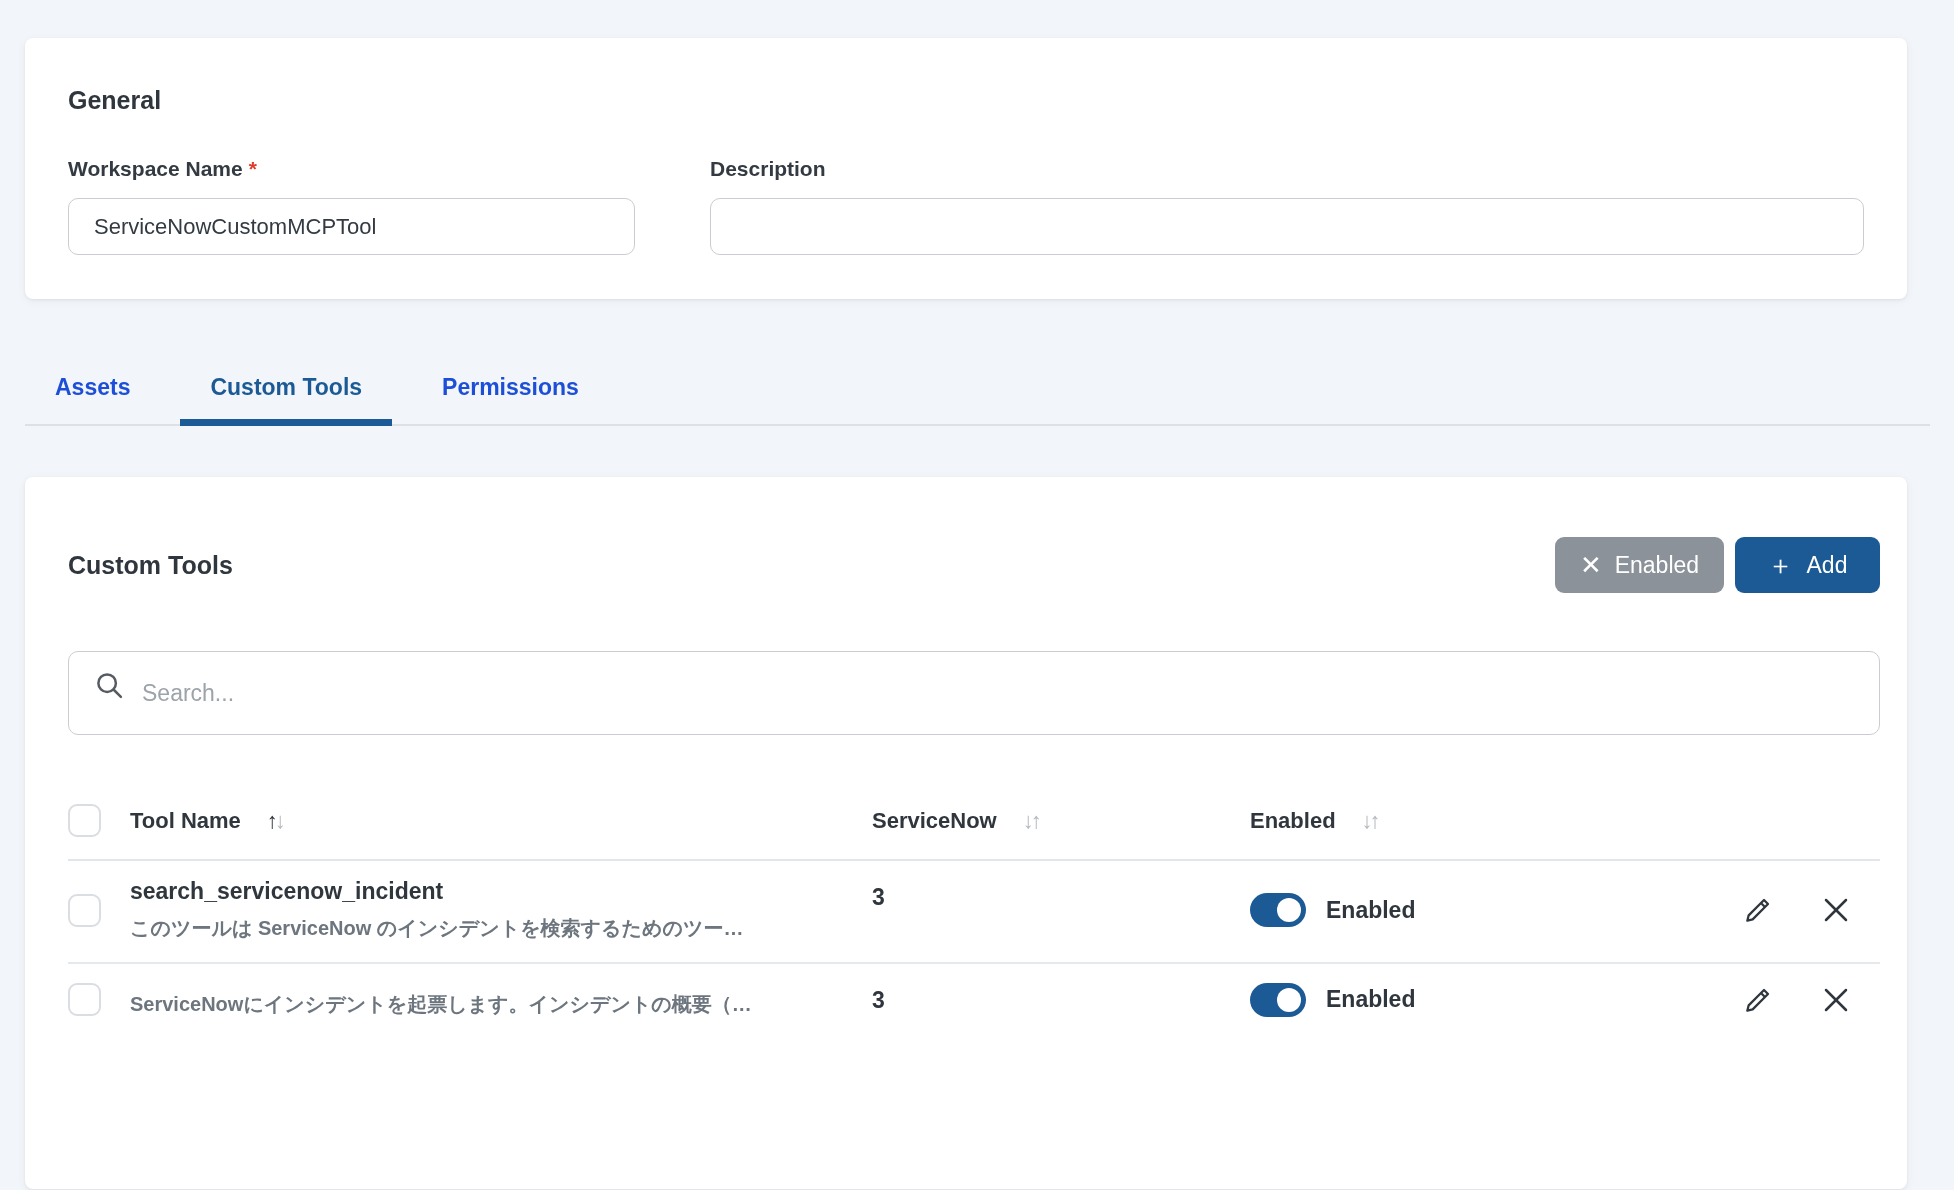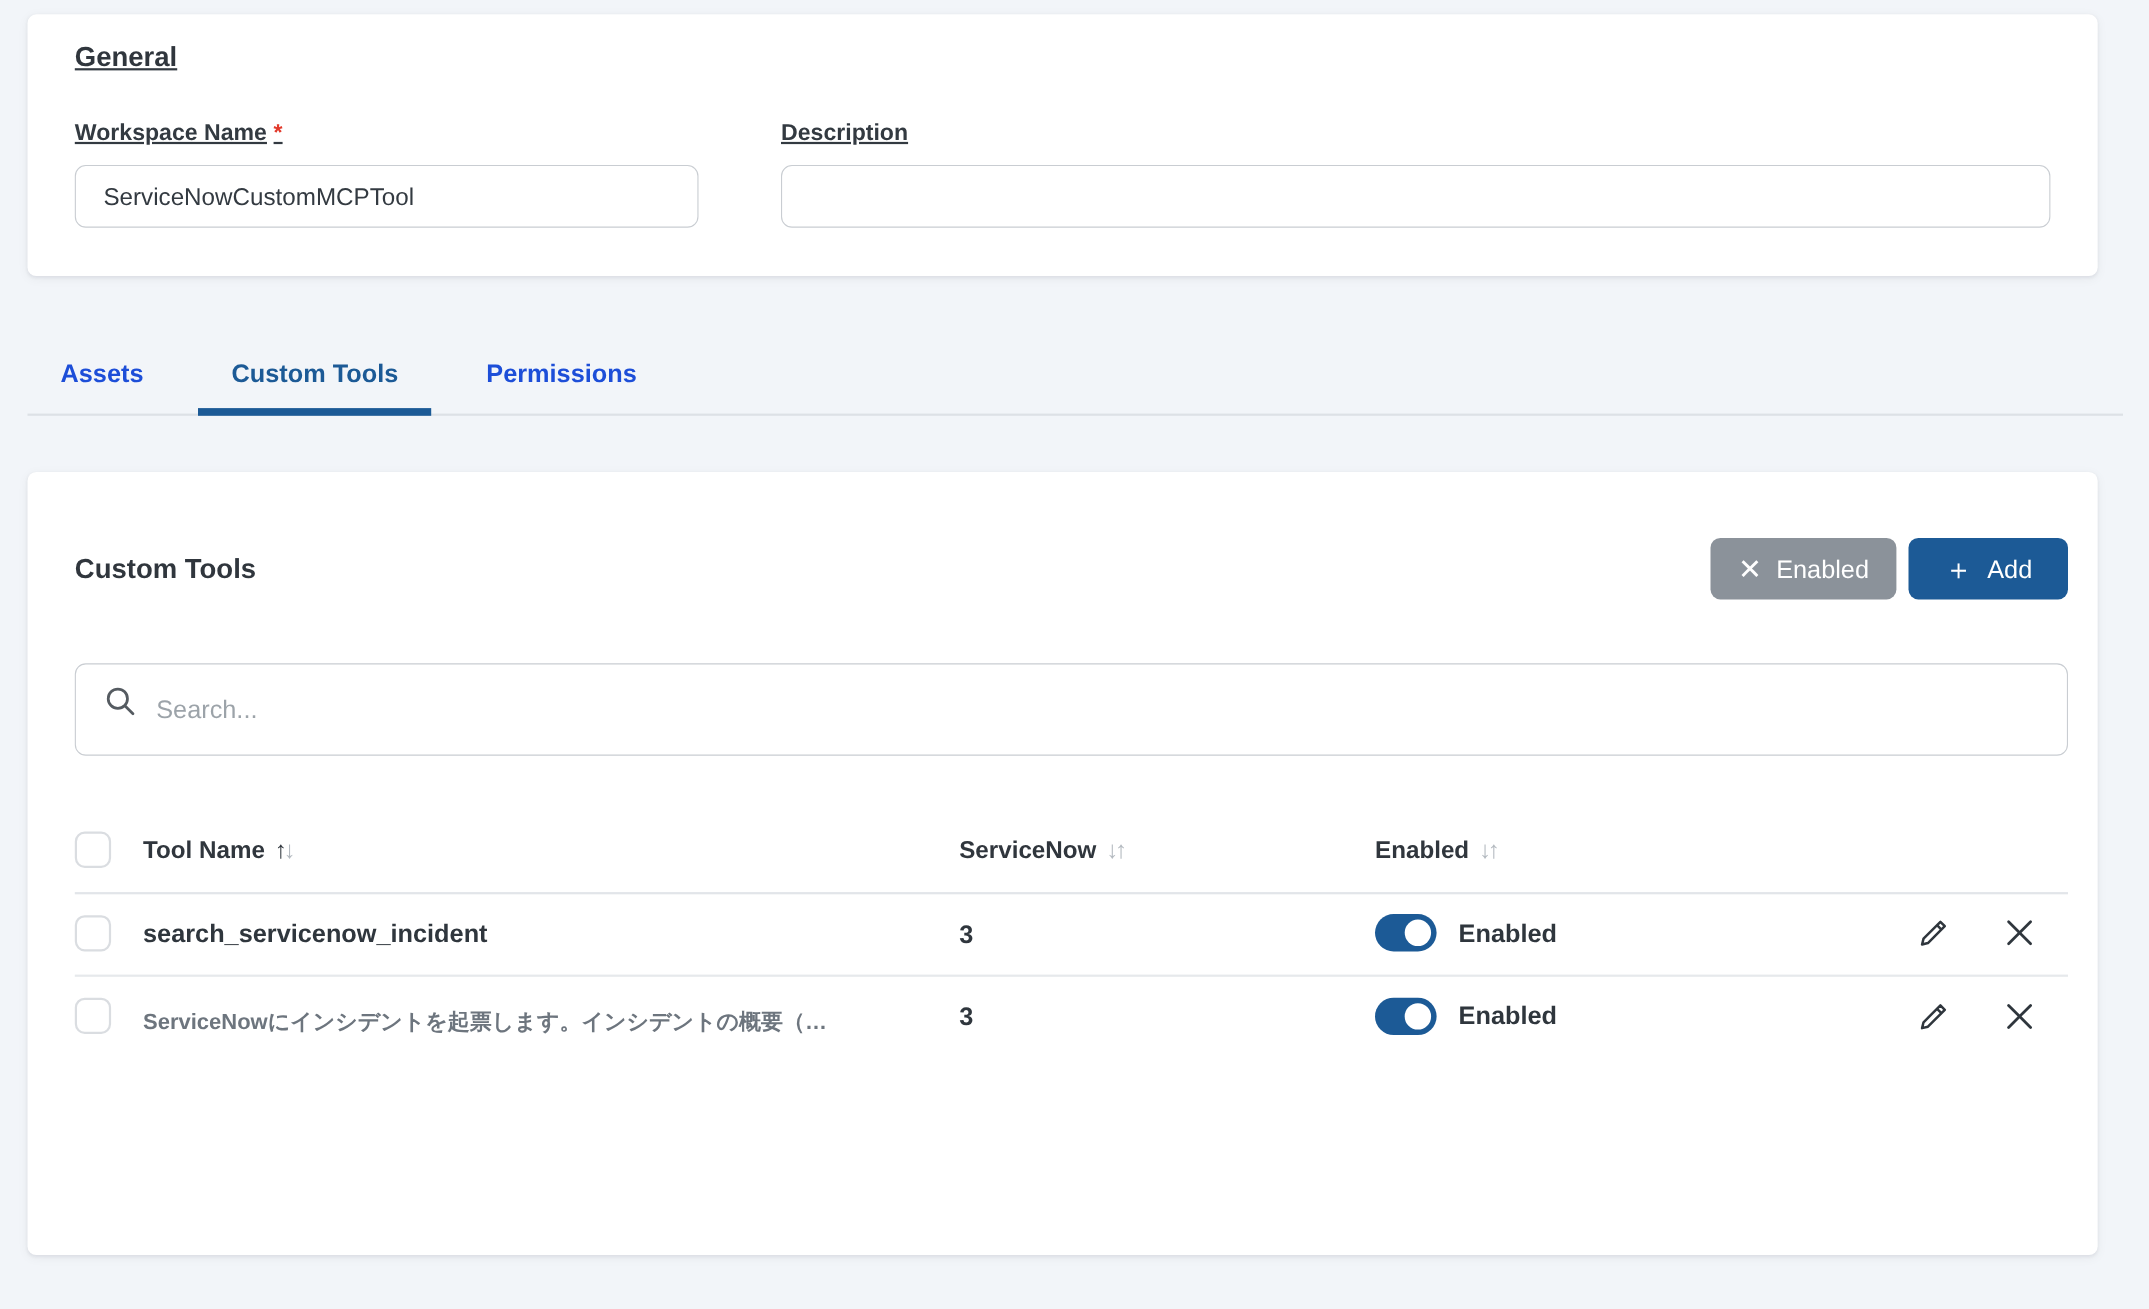--- a/index.html
+++ b/index.html
@@ -12,21 +12,21 @@
   }
   .page { width:1954px; height:1190px; position:relative; }
 
   .card {
     background:#ffffff;
     border-radius:8px;
     box-shadow:0 1px 3px rgba(16,24,40,.06), 0 2px 10px rgba(16,24,40,.05);
     margin-left:25px;
     width:1882px;
   }
-  .card-general { margin-top:13px; padding:25px 43px 44px 43px;text-decoration:underline; }
+  .card-general { margin-top:38px; padding:48px 43px 44px 43px; }
   .section-title { font-size:25px; font-weight:bold; color:#30363d; }
 
   .form-row { display:flex; gap:75px; margin-top:42px;justify-content:space-between; }
   .field-col-name { width:567px; }
   .field-col-desc { flex:1; }
   .field-label { font-size:21px; font-weight:bold; color:#333a41; margin-bottom:17px; }
   .req { color:#e2392b; margin-left:6px; }
   .text-input {
     width:100%; height:57px;
     border:1px solid #c9cdd2; border-radius:10px;
@@ -82,21 +82,21 @@
   }
 
   
   .table { margin-top:55px; }
   .trow {
     display:grid;
     grid-template-columns:62px 742px 378px 490px 1fr;
     align-items:center;
   }
   .thead { padding:14px 0 22px 0; border-bottom:2px solid #e2e5e9; }
-  .th { font-size:22px; font-weight:bold; color:#30363d; display:flex; align-items:center; gap:9px; }
+  .th { font-size:22px; font-weight:bold; color:#30363d; display:flex; align-items:center; gap:26px; }
   .sort { font-size:22px; letter-spacing:-3px; font-weight:normal; }
   .sort .a-dark { color:#30363d; }
   .sort .a-gray { color:#b4bac0; }
 
   .checkbox {
     width:33px; height:33px;
     border:2px solid #dadde1; border-radius:9px;
     background:#fff; cursor:pointer;
   }
 
@@ -192,20 +192,21 @@
         </div>
         <div></div>
       </div>
 
       <div class="trow drow with-divider">
         <div>
           <div class="checkbox"></div>
         </div>
         <div>
           <div class="tool-name">search_servicenow_incident</div>
+          <div class="tool-desc">このツールは ServiceNow のインシデントを検索するためのツー…</div>
         </div>
         <div class="param-val">3</div>
         <div class="enabled-cell">
           <div class="toggle">
               <div class="knob"></div>
             </div>
           <div class="enabled-label">Enabled</div>
         </div>
         <div class="row-actions">
           <div class="icon-btn">

